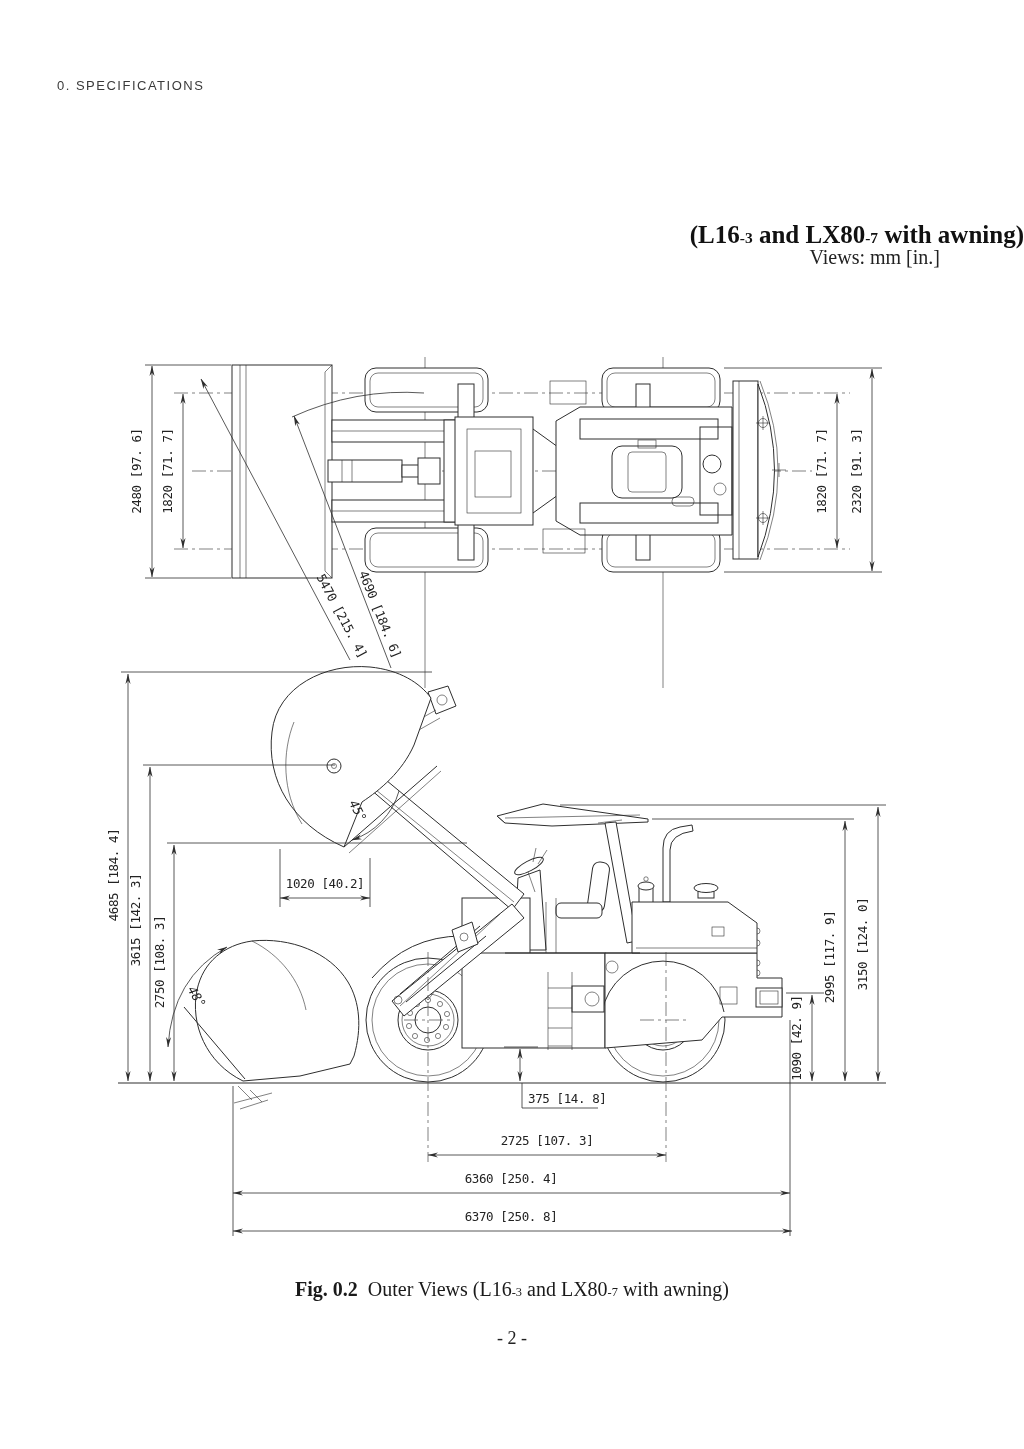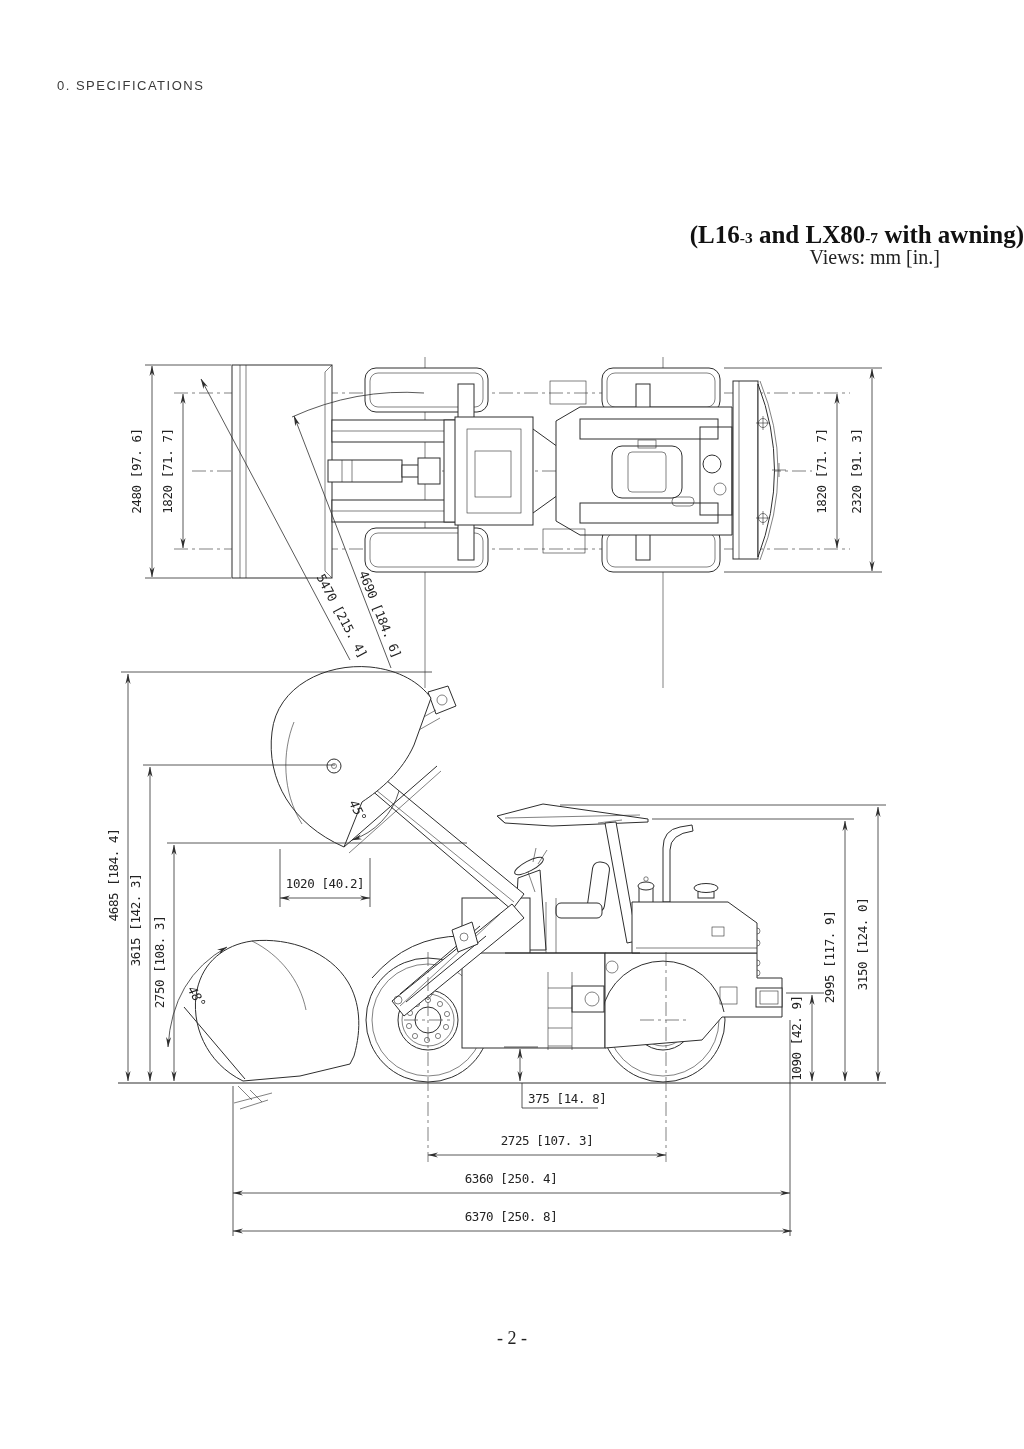--- a/index.html
+++ b/index.html
@@ -322,15 +322,16 @@
       <text class="dtxt" text-anchor="middle" transform="rotate(-90 801 1038)" x="801" y="1038">1090 [42. 9]</text>
       <text class="dtxt" text-anchor="middle" transform="rotate(-90 834 957)" x="834" y="957">2995 [117. 9]</text>
       <text class="dtxt" text-anchor="middle" transform="rotate(-90 867 944)" x="867" y="944">3150 [124. 0]</text>
       <text class="dtxt" x="528" y="1103">375 [14. 8]</text>
       <text class="dtxt" text-anchor="middle" x="547" y="1145">2725 [107. 3]</text>
       <text class="dtxt" text-anchor="middle" x="511" y="1183">6360 [250. 4]</text>
       <text class="dtxt" text-anchor="middle" x="511" y="1221">6370 [250. 8]</text>
     </g>
   </svg>
 
+  <div class="cap"><b>Fig. 0.2</b>&nbsp;&nbsp;<span>Outer Views (L16</span><span class="sub">-3</span><span> and LX80</span><span class="sub">-7</span><span> with awning)</span></div>
 
   <div class="pgno">- 2 -</div>
 </div>
 
 </body></html>

